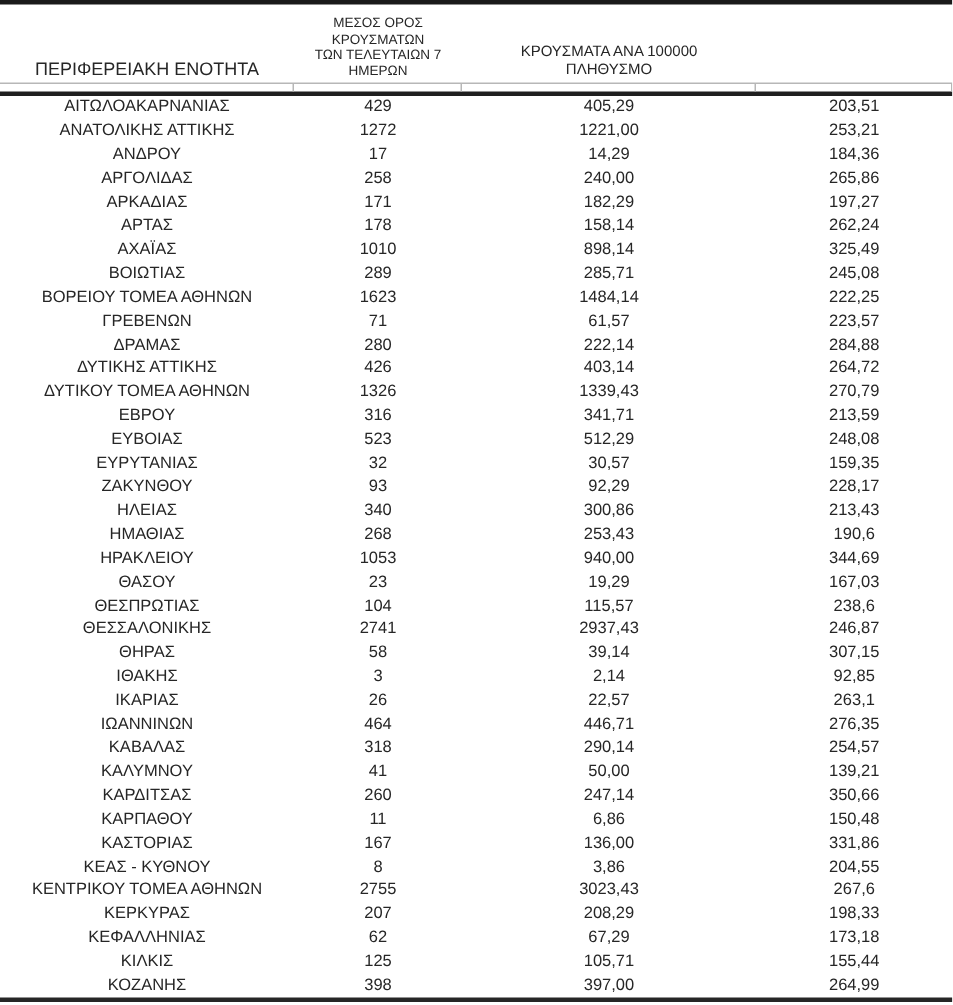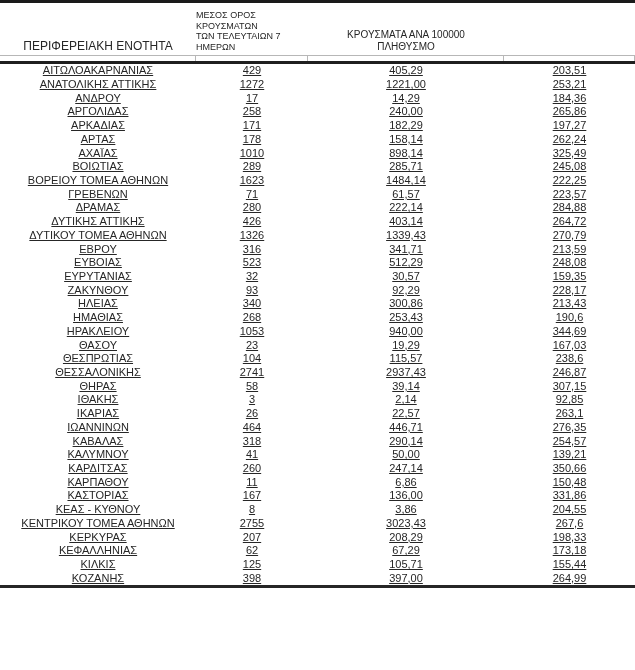--- a/index.html
+++ b/index.html
@@ -24,43 +24,42 @@
 
   .header-row {
     height: 52px;
     align-items: end;
   }
   .header-row .cell {
     display: flex;
     flex-direction: column;
     align-items: center;
     justify-content: flex-end;
-    text-align: left;
+    text-align: center;
     padding-bottom: 2px;
     line-height: 1.2;
   }
   .h1, .h2 { font-size: 12px; }
   .h3 { font-size: 9px; }
   .h4 { font-size: 10px; }
 
   .gap-strip {
     height: 6px;
     box-sizing: border-box;
     border-top: 1px solid #b7b7b7;
   }
   .gap-strip > div {
     box-sizing: border-box;
     border-right: 1px solid #b7b7b7;
   }
 
   .tbody {
-    height: 521px;
+    height: 601px;
     display: grid;
     grid-template-rows: repeat(38, 1fr);
-    text-decoration: underline;
   }
   .trow {
     display: grid;
     grid-template-columns: 196px 112px 196px 131px;
     align-items: center;
   }
   .trow .cell {
     text-align: center;
     font-size: 11px;
     line-height: 1;

